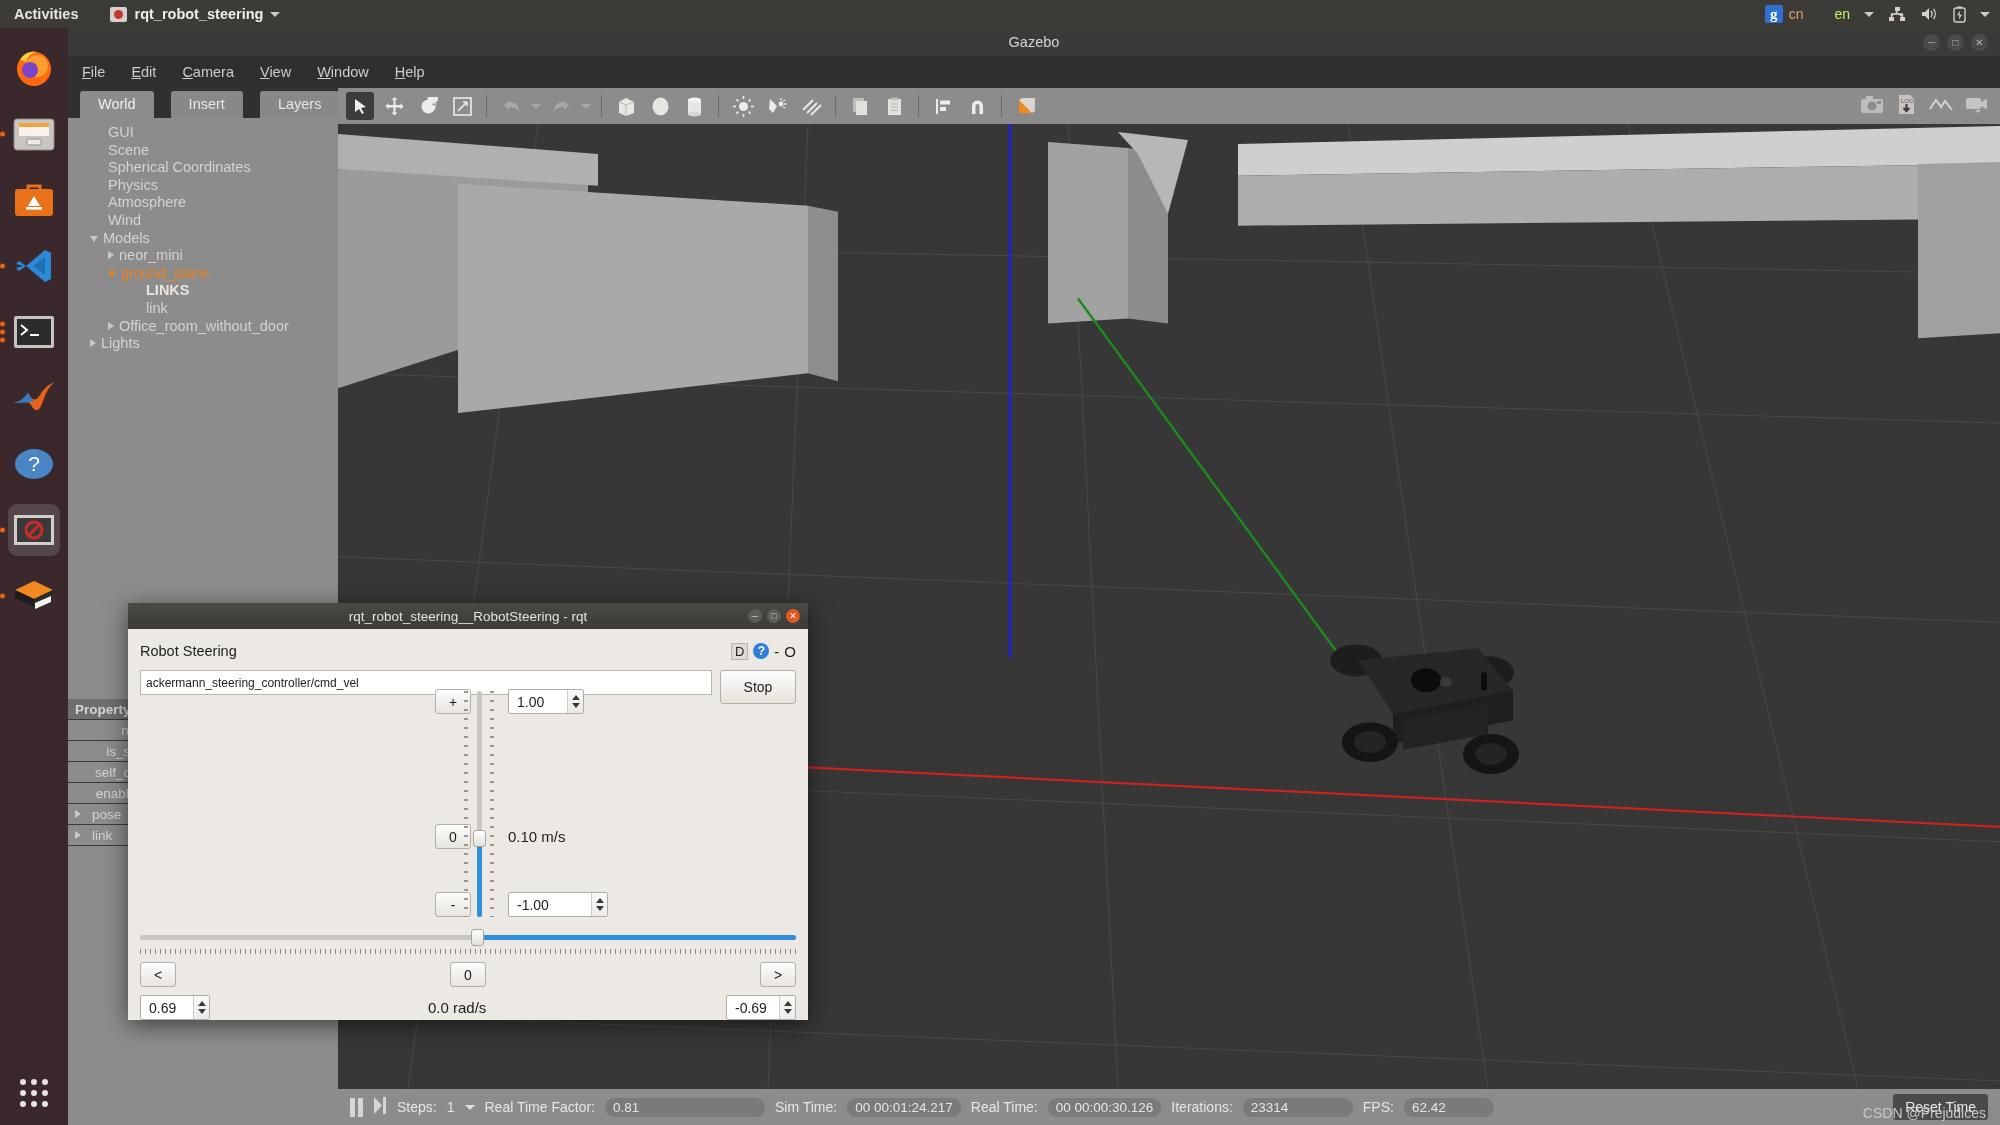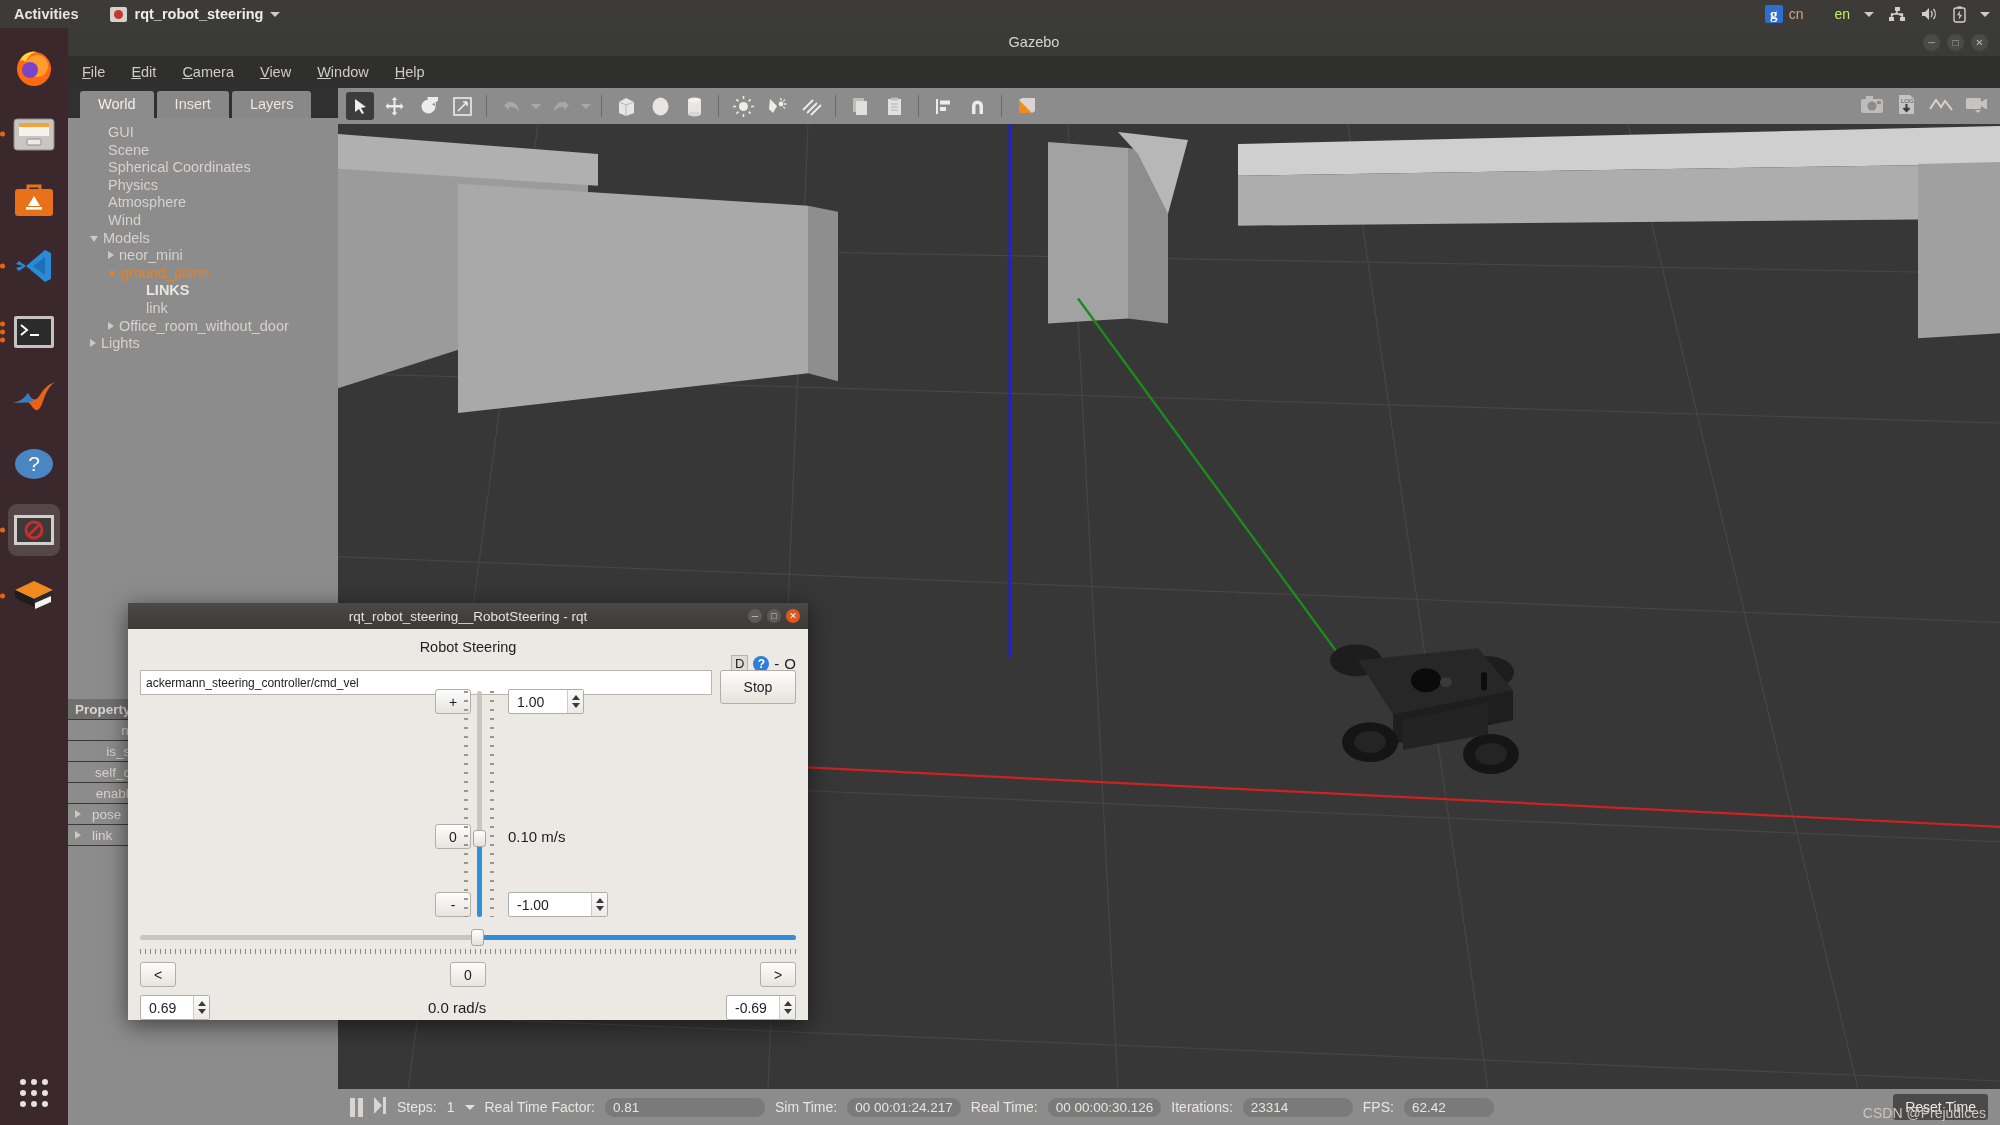--- a/index.html
+++ b/index.html
@@ -57,21 +57,21 @@
   .wbtn { width: 17px; height: 17px; border-radius: 50%; background: #4a4a48;
           display:flex;align-items:center;justify-content:center; color:#b9b5b1; font-size:10px; }
   .gz-menu { height: 32px; background: #2f2f2e; display: flex; align-items: center; padding-left: 14px; gap: 26px; }
   .gz-menu span { color: #cfcbc7; font-size: 14.5px; }
   .gz-menu span u { text-decoration: underline; }
 
   .gz-body { position: absolute; left:0; top: 60px; width: 1932px; height: 1037px; display: flex; }
 
   
   .gz-left { width: 270px; background: #8c8c8c; position: relative; }
-  .tabs { display: flex; height: 30px; padding-left: 12px; gap: 3px; background: #303030; align-items:flex-end;}
+  .tabs { display: flex; height: 30px; padding-left: 12px; gap: 17px; background: #303030; align-items:flex-end;}
   .tab { padding: 5px 18px 6px; font-size: 14.5px; color: #e9e6e3; background: #888; border-radius: 3px 3px 0 0; }
   .tab.sel { background: #8c8c8c; color: #f2efec; }
   .tree { padding: 6px 0 0 22px; }
   .tnode { font-size: 14.5px; color: #d6d2ce; line-height: 17.6px; white-space: nowrap; position: relative; padding-left: 0; }
   .tnode.sel { color: #ea8020; }
   .tnode.bold { font-weight: bold; color: #e9e5e1; }
   .arrow { display:inline-block; width:0;height:0;margin-right:5px; vertical-align: 1px;}
   .arrow.r { border-top:4.5px solid transparent;border-bottom:4.5px solid transparent;border-left:6px solid #ccc8c4;}
   .arrow.d { border-left:4.5px solid transparent;border-right:4.5px solid transparent;border-top:6px solid #ccc8c4;}
   .arrow.d.o { border-top-color:#ea8020;}
@@ -111,21 +111,21 @@
   
   .rqt { position: absolute; left: 128px; top: 603px; width: 680px; height: 417px;
          background: #ece9e4; box-shadow: 0 5px 22px rgba(0,0,0,0.55); }
   .rqt-title { height: 26px; background: linear-gradient(#4a4946,#3b3a37); color: #e6e2de; font-size: 13.5px;
                display:flex;align-items:center;justify-content:center; position: relative; }
   .rqt-wctrl { position: absolute; right: 8px; display: flex; gap: 5px; align-items:center; }
   .rbtn { width: 14px; height: 14px; border-radius: 50%; background: #5c5b58; display:flex;align-items:center;justify-content:center;
           font-size: 9px; color: #ddd9d5;}
   .rbtn.cls { background: #e0571f; color: #fff; }
   .rqt-body { padding: 10px 12px 0 12px; position: relative; height: 391px; }
-  .rqt-hdr { display:flex; align-items:center; font-size: 14.5px; color: #1d1d1d; height: 24px; flex-direction: column;}
+  .rqt-hdr { display:flex; align-items:center; font-size: 14.5px; color: #1d1d1d; height: 24px;}
   .rqt-hdr .sp { margin-left: auto; display:flex;align-items:center;gap:5px;}
   .dkey { border:1px solid #b5b1ab; background:#dedad4; padding:0 3px; font-size:13px; color:#222; line-height:15px;}
   .qmark { width:16px;height:16px;border-radius:50%;background:#2f7fd8;color:#fff;font-size:12px;font-weight:bold;
            display:flex;align-items:center;justify-content:center;}
   .row1 { display:flex; gap: 8px; margin-top: 7px; }
   .topicfld { flex: 1; height: 25px; background:#fff; border:1px solid #b9b5af; font-size: 12px; color: #1d1d1d;
               display:flex;align-items:center;padding: 0 5px;}
   .stopbtn { width: 76px; height: 34px; background: linear-gradient(#fdfdfd,#e6e2dc); border: 1px solid #b2aea8; border-radius:3px;
              display:flex;align-items:center;justify-content:center;font-size:14px;color:#1d1d1d;}
   .sqbtn { background: linear-gradient(#fdfdfd,#e8e4de); border:1px solid #b2aea8; border-radius:3px;

